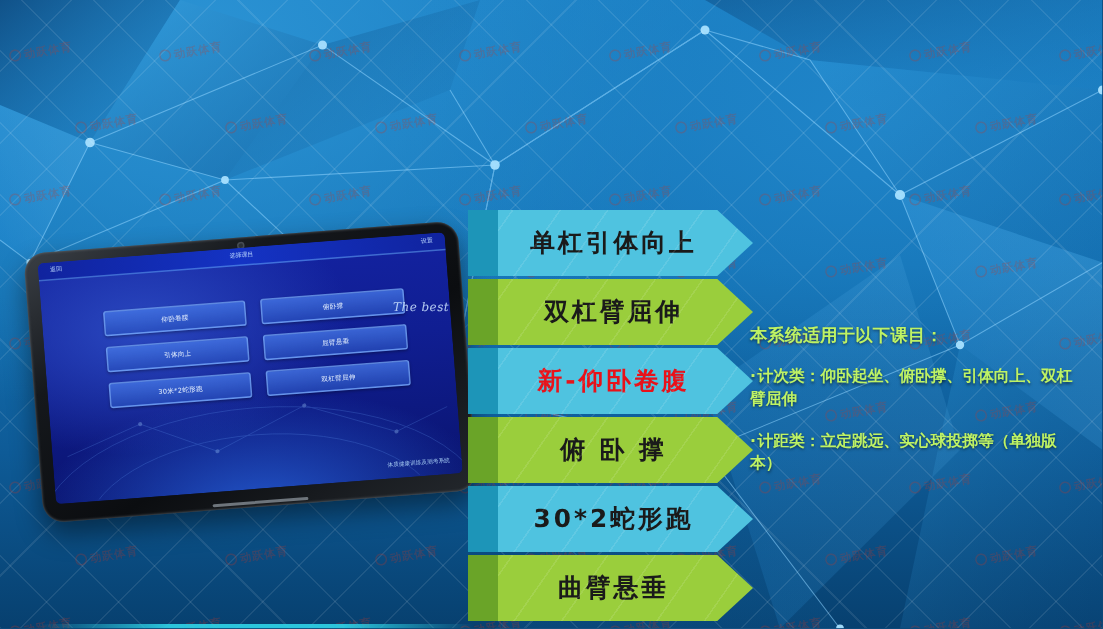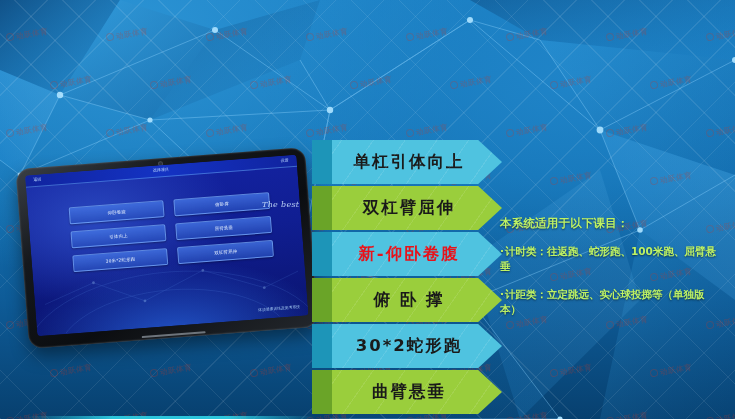--- a/index.html
+++ b/index.html
@@ -368,21 +368,21 @@
       <div class="arrow-main" style="background: rgb(154, 206, 60);">
         <div class="arrow-shine"></div>
         <span class="lbl" style="color: rgb(26, 26, 26);">曲臂悬垂</span>
       </div>
     </div>
   </div>
 
   <div id="info-panel">
     <div id="info-title">本系统适用于以下课目：</div>
     <div class="info-item">
-      <span class="dot">·</span><span>计时类：往返跑、蛇形跑、100米跑、屈臂悬垂</span>
+      <span class="dot">·</span><span>计次类：仰卧起坐、俯卧撑、引体向上、双杠臂屈伸</span>
     </div>
     <div class="info-item">
       <span class="dot">·</span><span>计距类：立定跳远、实心球投掷等（单独版本）</span>
     </div>
   </div>
 
   <div id="bottom-strip" style="background: linear-gradient(90deg, rgba(47, 212, 232, 0) 0%, rgb(47, 212, 232) 30%, rgb(47, 212, 232) 70%, rgba(47, 212, 232, 0) 100%);"></div>
 </div>
 
 </body></html>

